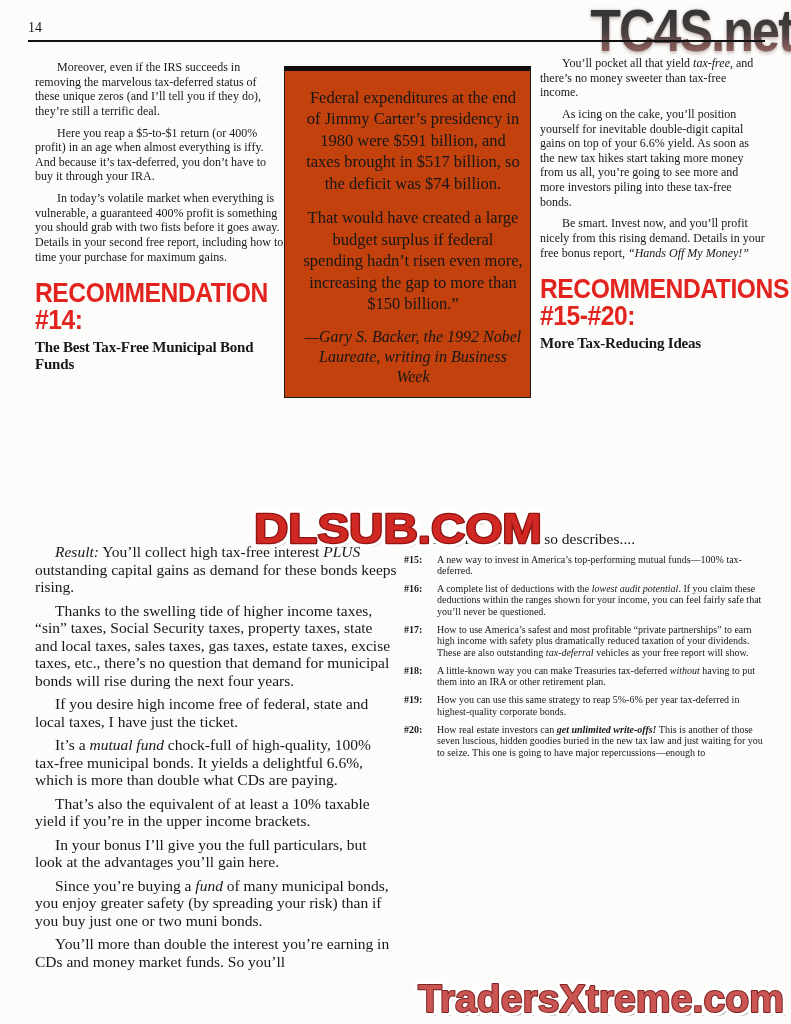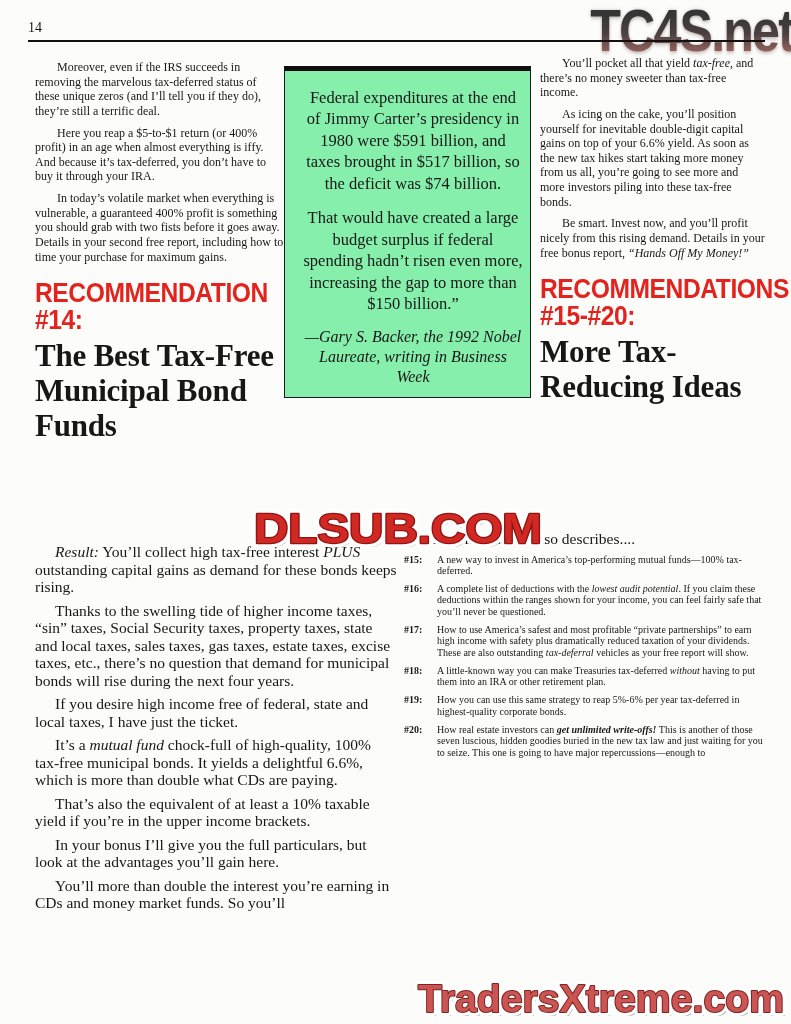--- a/index.html
+++ b/index.html
@@ -21,32 +21,32 @@
   }
   
   .para{margin:0 0 7px 0;font-size:12px;line-height:1.22;text-align:left;}
   .para.indent{text-indent:22px;}
   
   .col-left-top{position:absolute;left:35px;top:60px;width:249px;}
   .col-right-top{position:absolute;left:540px;top:56px;width:225px;}
   
   .quote-box{
     position:absolute;left:284px;top:66px;width:247px;box-sizing:border-box;
-    background:#86efac;border:1px solid #1c1c1c;border-top:5px solid #0e0e0e;
+    background:#c2410c;border:1px solid #1c1c1c;border-top:5px solid #0e0e0e;
     padding:16px 7px 10px 18px;text-align:center;
   }
   .quote-para{margin:0 0 13px 0;font-size:16.5px;line-height:1.3;}
   .quote-attr{margin:2px 0 0 0;font-size:16px;line-height:1.25;font-style:italic;}
   
   .kicker{
     font-family:"Liberation Sans", sans-serif;font-weight:bold;color:#e3231d;
     font-size:28px;line-height:.95;letter-spacing:-.5px;
     transform:scaleX(0.88);transform-origin:left top;margin-top:16px;
   }
-  .sub-title{font-size:31px;font-weight:bold;line-height:1.12;margin-top:6px;letter-spacing:-.2px;}
+  .sub-title{font-size:15px;font-weight:bold;line-height:1.12;margin-top:6px;letter-spacing:-.2px;}
   
   .col-left-bottom{position:absolute;left:35px;top:543px;width:362px;}
   .col-right-bottom{position:absolute;left:404px;top:530px;width:360px;}
   .col-left-bottom .para,.col-right-bottom .para{font-size:15.5px;line-height:1.13;margin:0 0 6px 0;}
   .col-left-bottom .para.indent{text-indent:20px;}
   .rb-intro{text-indent:26px;}
   .list-item{position:relative;padding-left:33px;margin:0 0 7px 0;font-size:10px;line-height:1.13;}
   .list-item .num{position:absolute;left:0;top:0;font-weight:bold;}
   
   .wm-mid{position:absolute;left:248px;top:500px;z-index:6;}
@@ -90,20 +90,21 @@
     <div class="sub-title">More Tax-Reducing Ideas</div>
   </div>
 
   <div class="col-left-bottom">
     <p class="para indent"><i>Result:</i> You’ll collect high tax-free interest <i>PLUS</i> outstanding capital gains as demand for these bonds keeps rising.</p>
     <p class="para indent">Thanks to the swelling tide of higher income taxes, “sin” taxes, Social Security taxes, property taxes, state and local taxes, sales taxes, gas taxes, estate taxes, excise taxes, etc., there’s no question that demand for municipal bonds will rise during the next four years.</p>
     <p class="para indent">If you desire high income free of federal, state and local taxes, I have just the ticket.</p>
     <p class="para indent">It’s a <i>mutual fund</i> chock-full of high-quality, 100% tax-free municipal bonds. It yields a delightful 6.6%, which is more than double what CDs are paying.</p>
     <p class="para indent">That’s also the equivalent of at least a 10% taxable yield if you’re in the upper income brackets.</p>
     <p class="para indent">In your bonus I’ll give you the full particulars, but look at the advantages you’ll gain here.</p>
+    <p class="para indent">Since you’re buying a <i>fund</i> of many municipal bonds, you enjoy greater safety (by spreading your risk) than if you buy just one or two muni bonds.</p>
     <p class="para indent">You’ll more than double the interest you’re earning in CDs and money market funds. So you’ll</p>
   </div>
 
   <div class="col-right-bottom">
     <p class="para rb-intro">Your free report also describes....</p>
 
     <div class="list-item">
       <span class="num">#15:</span>
       <span>A new way to invest in America’s top-performing mutual funds—100% tax-deferred.</span>
     </div>

